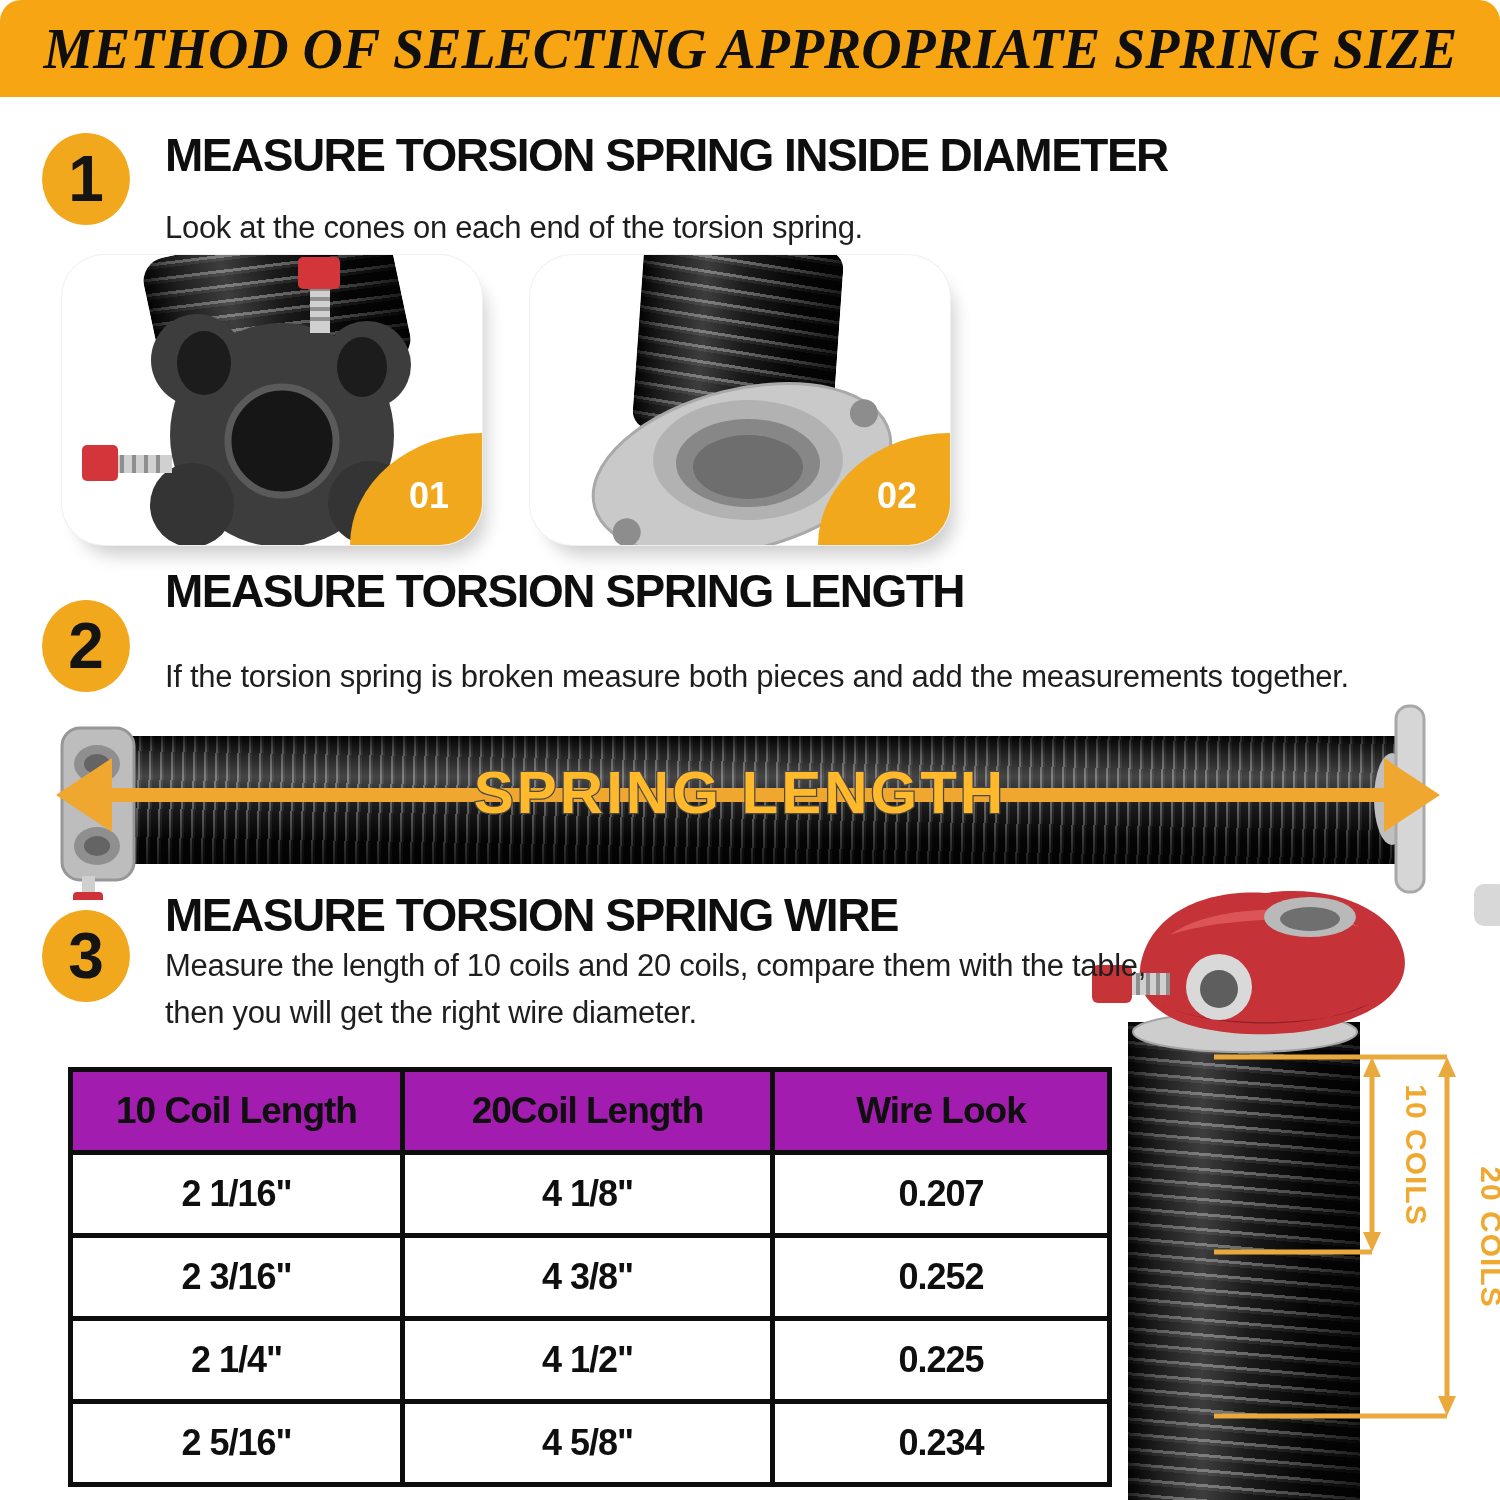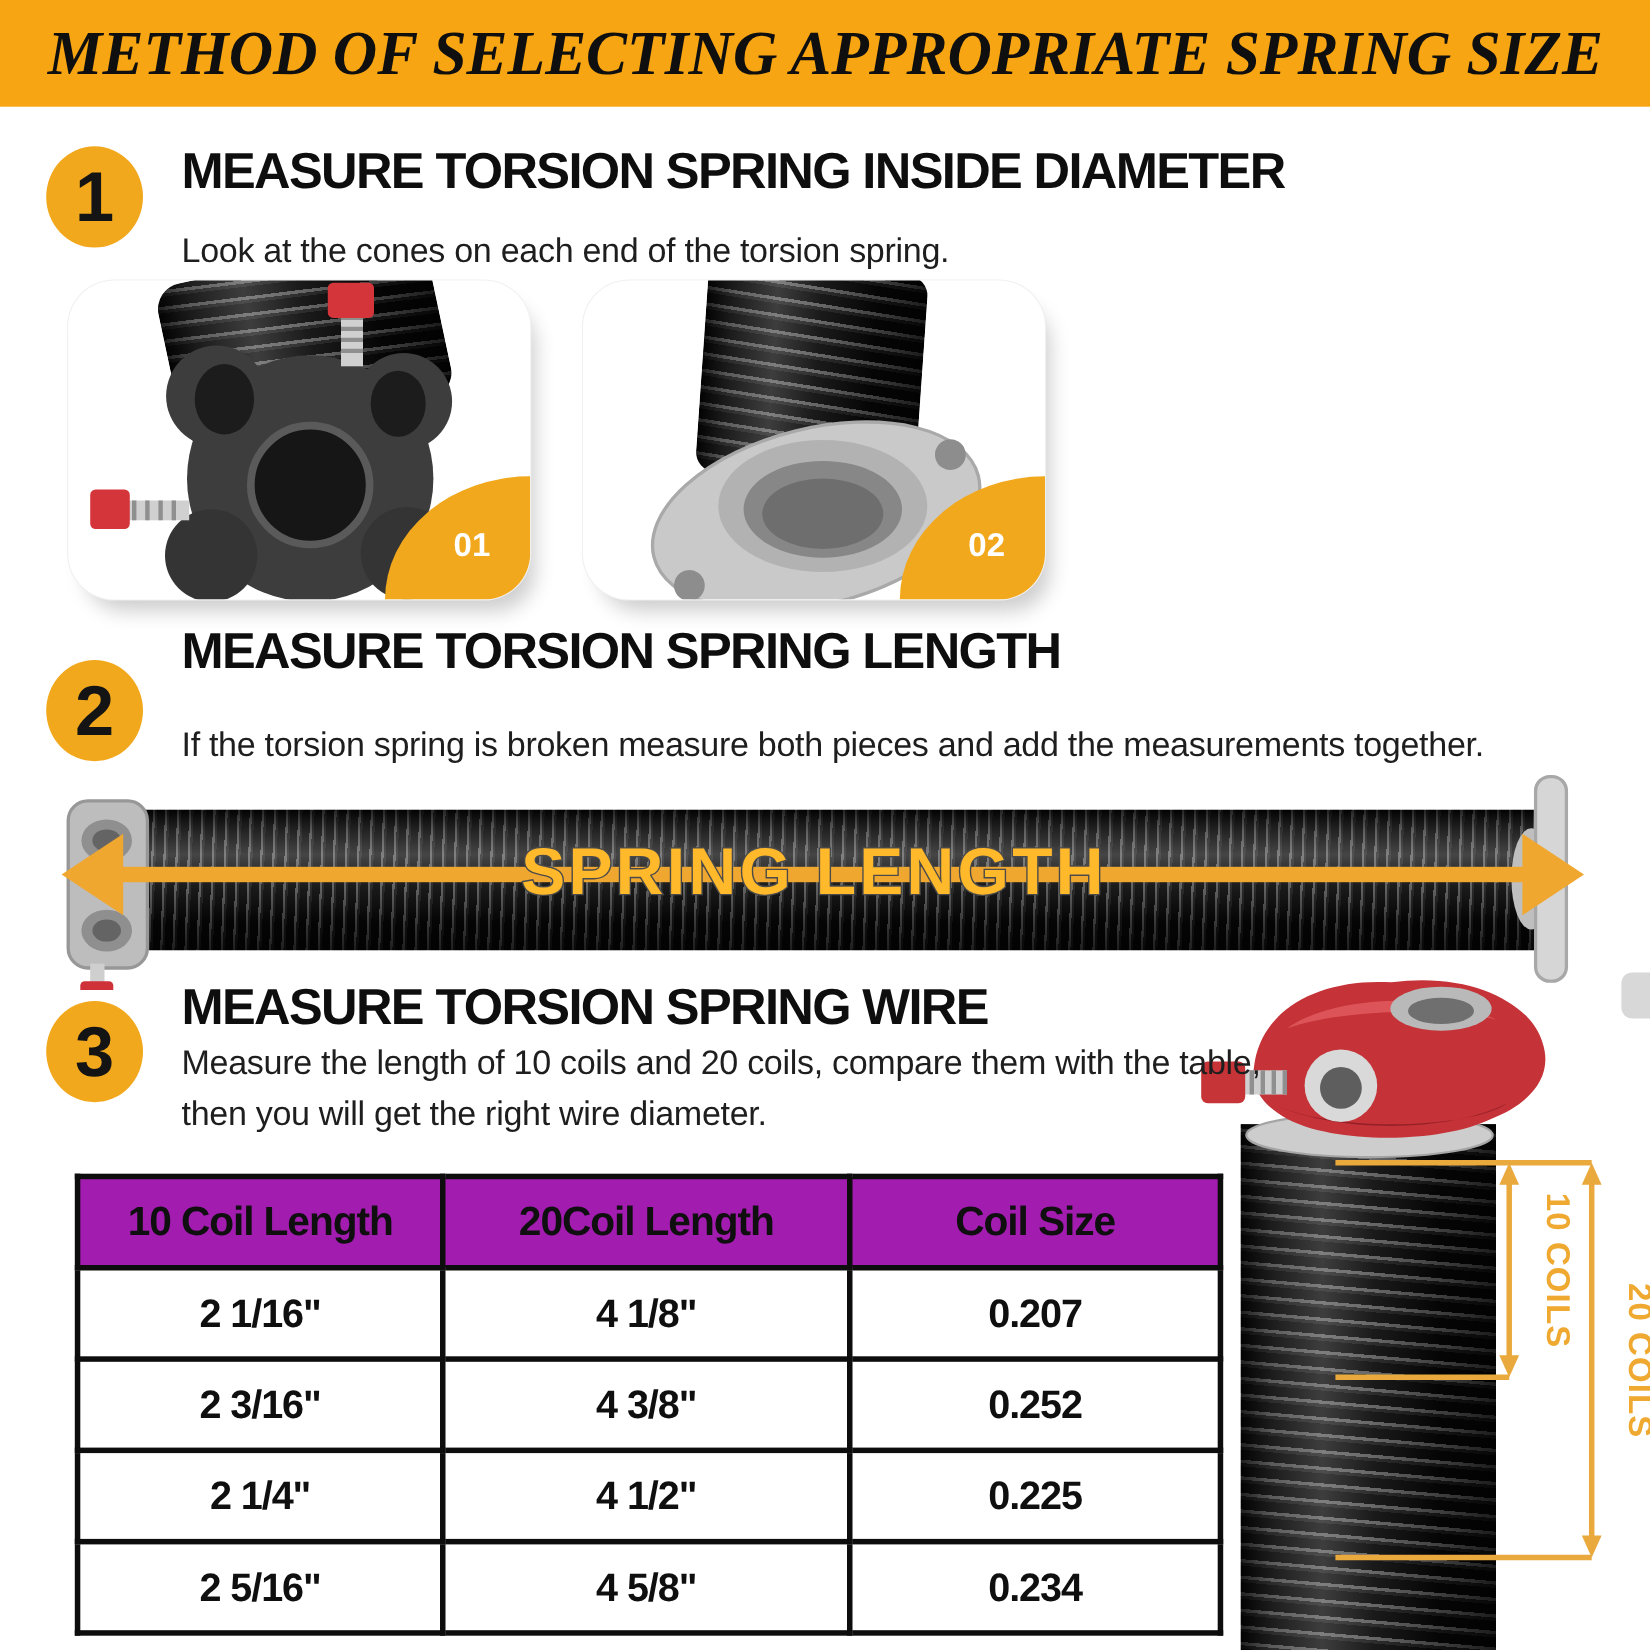--- a/index.html
+++ b/index.html
@@ -1,17 +1,17 @@
 <!DOCTYPE html>
 <html><head>
 <meta charset="utf-8">
 <style>
   html,body{margin:0;padding:0;background:#ffffff;}
   #canvas{position:relative;width:1500px;height:1500px;overflow:hidden;background:#ffffff;
-          font-family:"Liberation Sans",sans-serif;}
+          font-family:"Liberation Sans",sans-serif;border-radius:21px;}
 
   
   .top-banner{position:absolute;left:0;top:0;width:1500px;height:97px;background:#F7A512;
               display:flex;align-items:center;justify-content:center;}
   .top-banner .banner-text{font-family:"Liberation Serif",serif;font-style:italic;font-weight:bold;
               font-size:57px;color:#0f0f0f;letter-spacing:0px;white-space:nowrap;transform:scaleX(.98);}
 
   
   .step-circle{position:absolute;left:42px;width:88px;height:92px;border-radius:50%;background:#F2A81D;
               display:flex;align-items:center;justify-content:center;
@@ -19,21 +19,21 @@
   .step-title{position:absolute;left:165px;font-size:46px;font-weight:bold;color:#0e0e0e;
               letter-spacing:-1.5px;white-space:nowrap;}
   .step-desc{position:absolute;left:165px;font-size:31px;color:#1e1e1e;letter-spacing:-.3px;line-height:47px;}
 
   
   .photo-card{position:absolute;top:255px;width:420px;height:290px;background:#fff;border-radius:42px;
               overflow:hidden;box-shadow:0 0 0 1px #f0f0f0,10px 16px 18px -6px rgba(0,0,0,.20);}
   .corner-badge{position:absolute;right:0;bottom:0;width:132px;height:112px;background:#F2A81D;
               border-top-left-radius:100%;display:flex;align-items:center;justify-content:center;
               padding:14px 0 0 26px;box-sizing:border-box;}
-  .corner-badge span{color:#ffffff;font-size:30px;font-weight:bold;text-align:center;}
+  .corner-badge span{color:#ffffff;font-size:36px;font-weight:bold;text-align:center;}
 
   
   .coil-v{background:
       linear-gradient(90deg,rgba(0,0,0,.65) 0%,rgba(90,90,90,.25) 12%,rgba(255,255,255,.22) 32%,
                       rgba(255,255,255,.08) 52%,rgba(0,0,0,.30) 78%,rgba(0,0,0,.70) 100%),
       repeating-linear-gradient(185deg,#070707 0 9px,#5a5a5a 9px 12px,#1b1b1b 12px 15px);}
   .coil-h{background:
       linear-gradient(180deg,rgba(0,0,0,.60) 0%,rgba(120,120,120,.25) 15%,rgba(255,255,255,.25) 32%,
                       rgba(255,255,255,.08) 55%,rgba(0,0,0,.35) 80%,rgba(0,0,0,.65) 100%),
       repeating-linear-gradient(92deg,#070707 0 7px,#565656 7px 9px,#1a1a1a 9px 11px);}
@@ -146,21 +146,21 @@
     <span>3</span>
   </div>
   <div class="step-title" style="top:888px;">MEASURE TORSION SPRING WIRE</div>
   <div class="step-desc" style="top:942px;width:1000px;z-index:5;">Measure the length of 10 coils and 20 coils, compare them with the table, then you will get the right wire diameter.</div>
 
   <table class="size-table">
     <tbody>
         <tr>
       <th class="col-a">10 Coil Length</th>
       <th class="col-b">20Coil Length</th>
-      <th class="col-c">Coil Size</th>
+      <th class="col-c">Wire Look</th>
     </tr>
     <tr>
       <td>2 1/16"</td>
       <td>4 1/8"</td>
       <td>0.207</td>
     </tr>
     <tr>
       <td>2 3/16"</td>
       <td>4 3/8"</td>
       <td>0.252</td>

